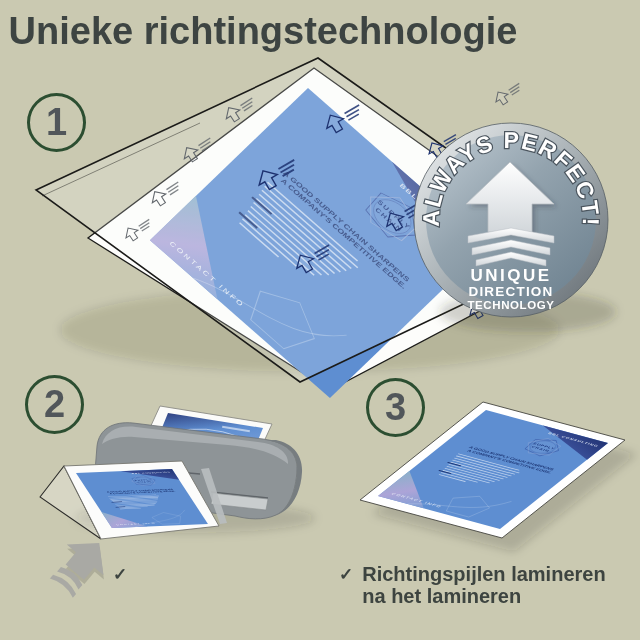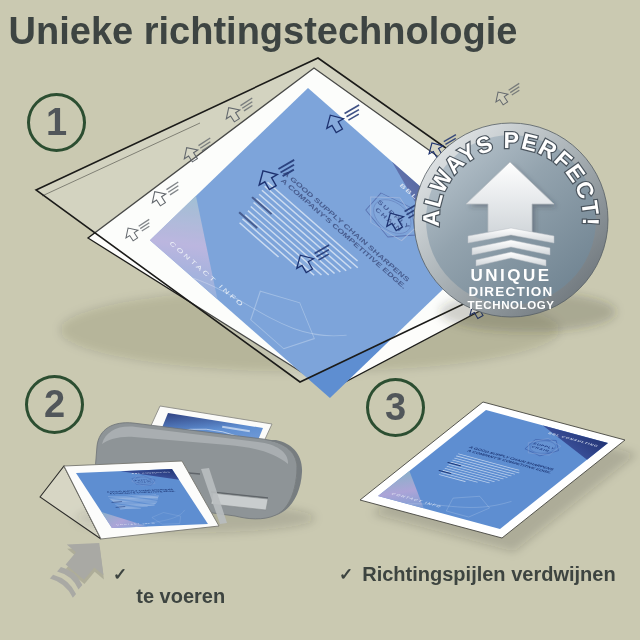--- a/index.html
+++ b/index.html
@@ -228,24 +228,24 @@
     <span>2</span>
   </div>
   <div class="step-circle c3">
     <span>3</span>
   </div>
 
   <div class="check-item i1">
     <span class="tick">✓</span>
     <span>
       <br>
-      <span>te voeren</span>
     </span>
   </div>
 
   <div class="check-item i2">
     <span class="tick">✓</span>
     <span>
-      <span>Richtingspijlen verdwijnen</span><br>
+      <span>Richtingspijlen lamineren</span><br>
+      <span>na het lamineren</span>
     </span>
   </div>
 
 </div>
 
 </body></html>

